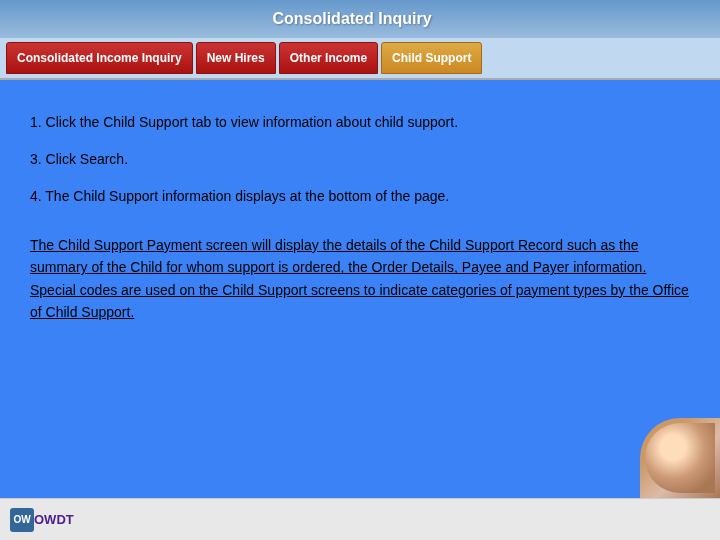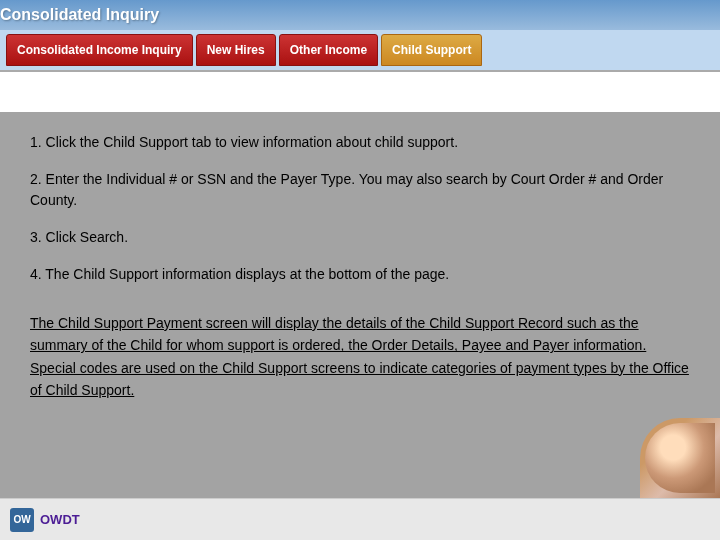--- a/index.html
+++ b/index.html
@@ -9,24 +9,24 @@
       height: 540px;
       font-family: Arial, sans-serif;
       background: #ffffff;
       overflow: hidden;
       position: relative;
     }
 
     
     .header-bar {
       background: linear-gradient(180deg, #6699cc 0%, #99bbdd 100%);
-      height: 30px;
-      display: flex;
-      align-items: center;
-      justify-content: flex-start;
+      height: 38px;
+      display: flex;
+      align-items: center;
+      justify-content: center;
       padding-right: 16px;
     }
 
     .header-title {
       color: #ffffff;
       font-size: 16px;
       font-weight: bold;
       text-shadow: 1px 1px 2px rgba(0,0,0,0.3);
     }
 
@@ -62,24 +62,23 @@
     }
 
     .tab-active {
       background: linear-gradient(180deg, #ddaa44 0%, #cc8822 100%);
       color: #ffffff;
       border-color: #aa6611;
     }
 
     
     .main-content {
-      background: #a3a3a3;
-      padding: 20px 30px;
+      background: #3b82f6;
+      padding: 32px 30px;
       min-height: 420px;
-      margin-top: 40px;
     }
 
     .instruction-item {
       margin-bottom: 16px;
       font-size: 14px;
       line-height: 1.5;
       color: #000000;
     }
 
     .divider {
@@ -101,21 +100,21 @@
       position: absolute;
       bottom: 0;
       left: 0;
       right: 0;
       height: 42px;
       background: #e8e8e8;
       border-top: 1px solid #cccccc;
       display: flex;
       align-items: center;
       padding: 0 10px;
-      gap: 6px;
+      gap: 0;
     }
 
     .footer-icon {
       width: 24px;
       height: 24px;
       background: #336699;
       border-radius: 3px;
       display: flex;
       align-items: center;
       justify-content: center;
@@ -174,24 +173,20 @@
   </div>
 </div>
 
 <div class="main-content">
 
   <div class="instruction-item">
     <span>1.  </span>
     <span>Click the Child Support tab to view information about child support.</span>
   </div>
 
-  <div class="instruction-item">
-    <span>2.  </span>
-    <span>Enter the Individual # or SSN and the Payer Type.  You may also search by Court Order # and Order County.</span>
-  </div>
 
   <div class="instruction-item">
     <span>3.  </span>
     <span>Click Search.</span>
   </div>
 
   <div class="instruction-item">
     <span>4.  </span>
     <span>The Child Support information displays at the bottom of the page.</span>
   </div>

